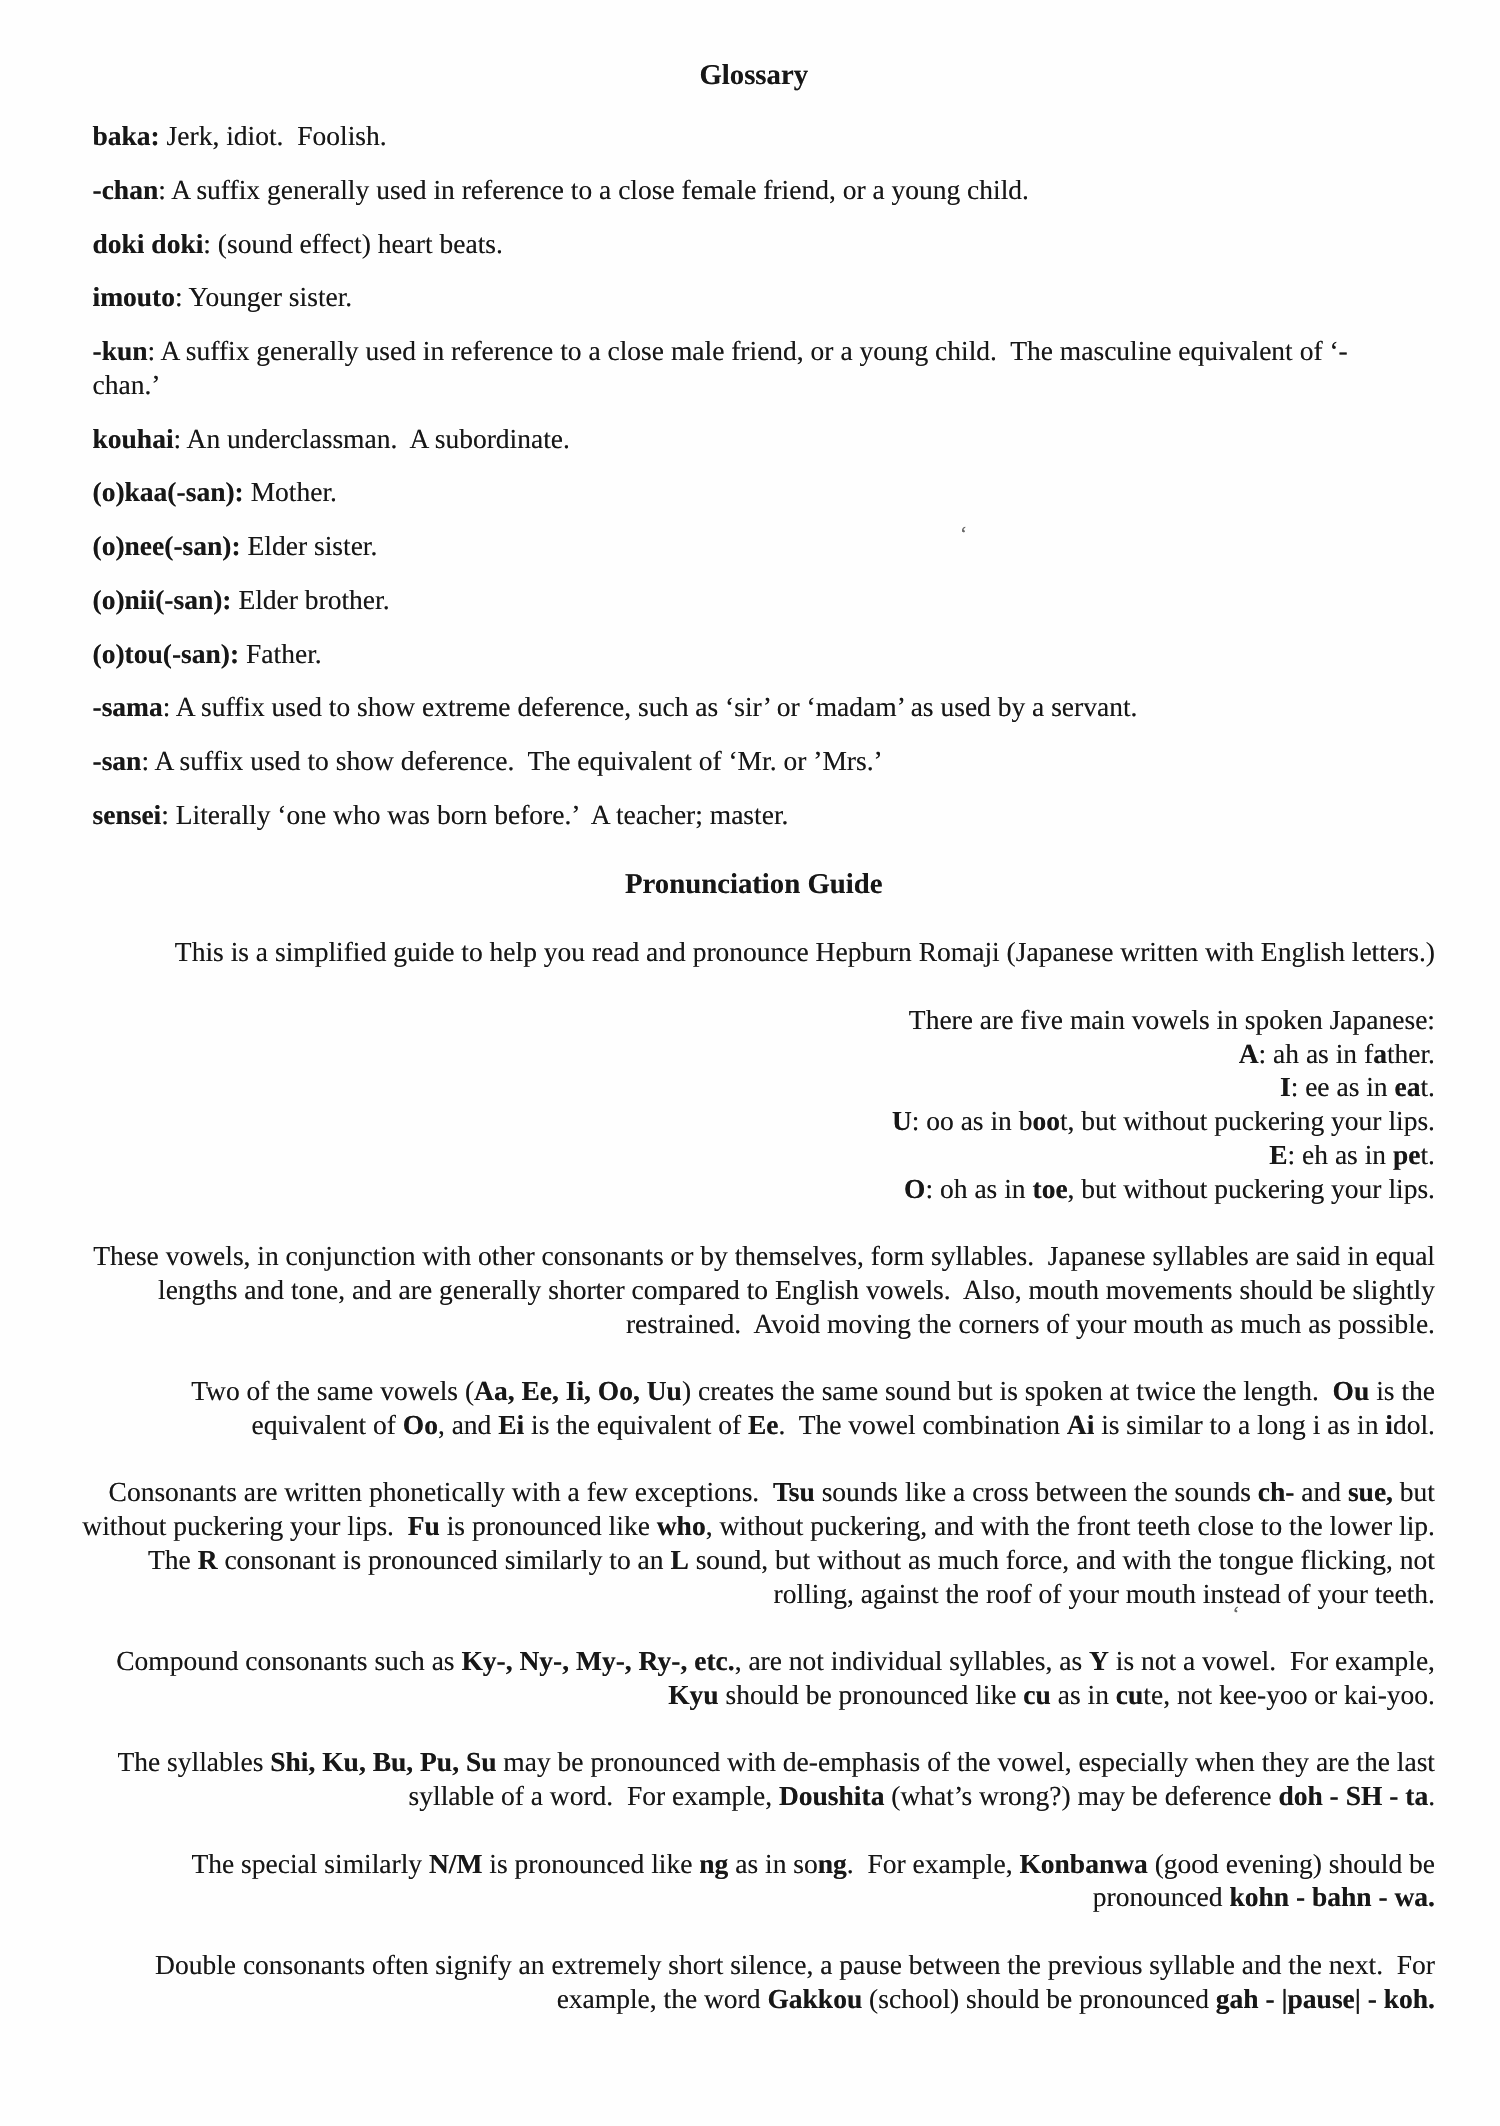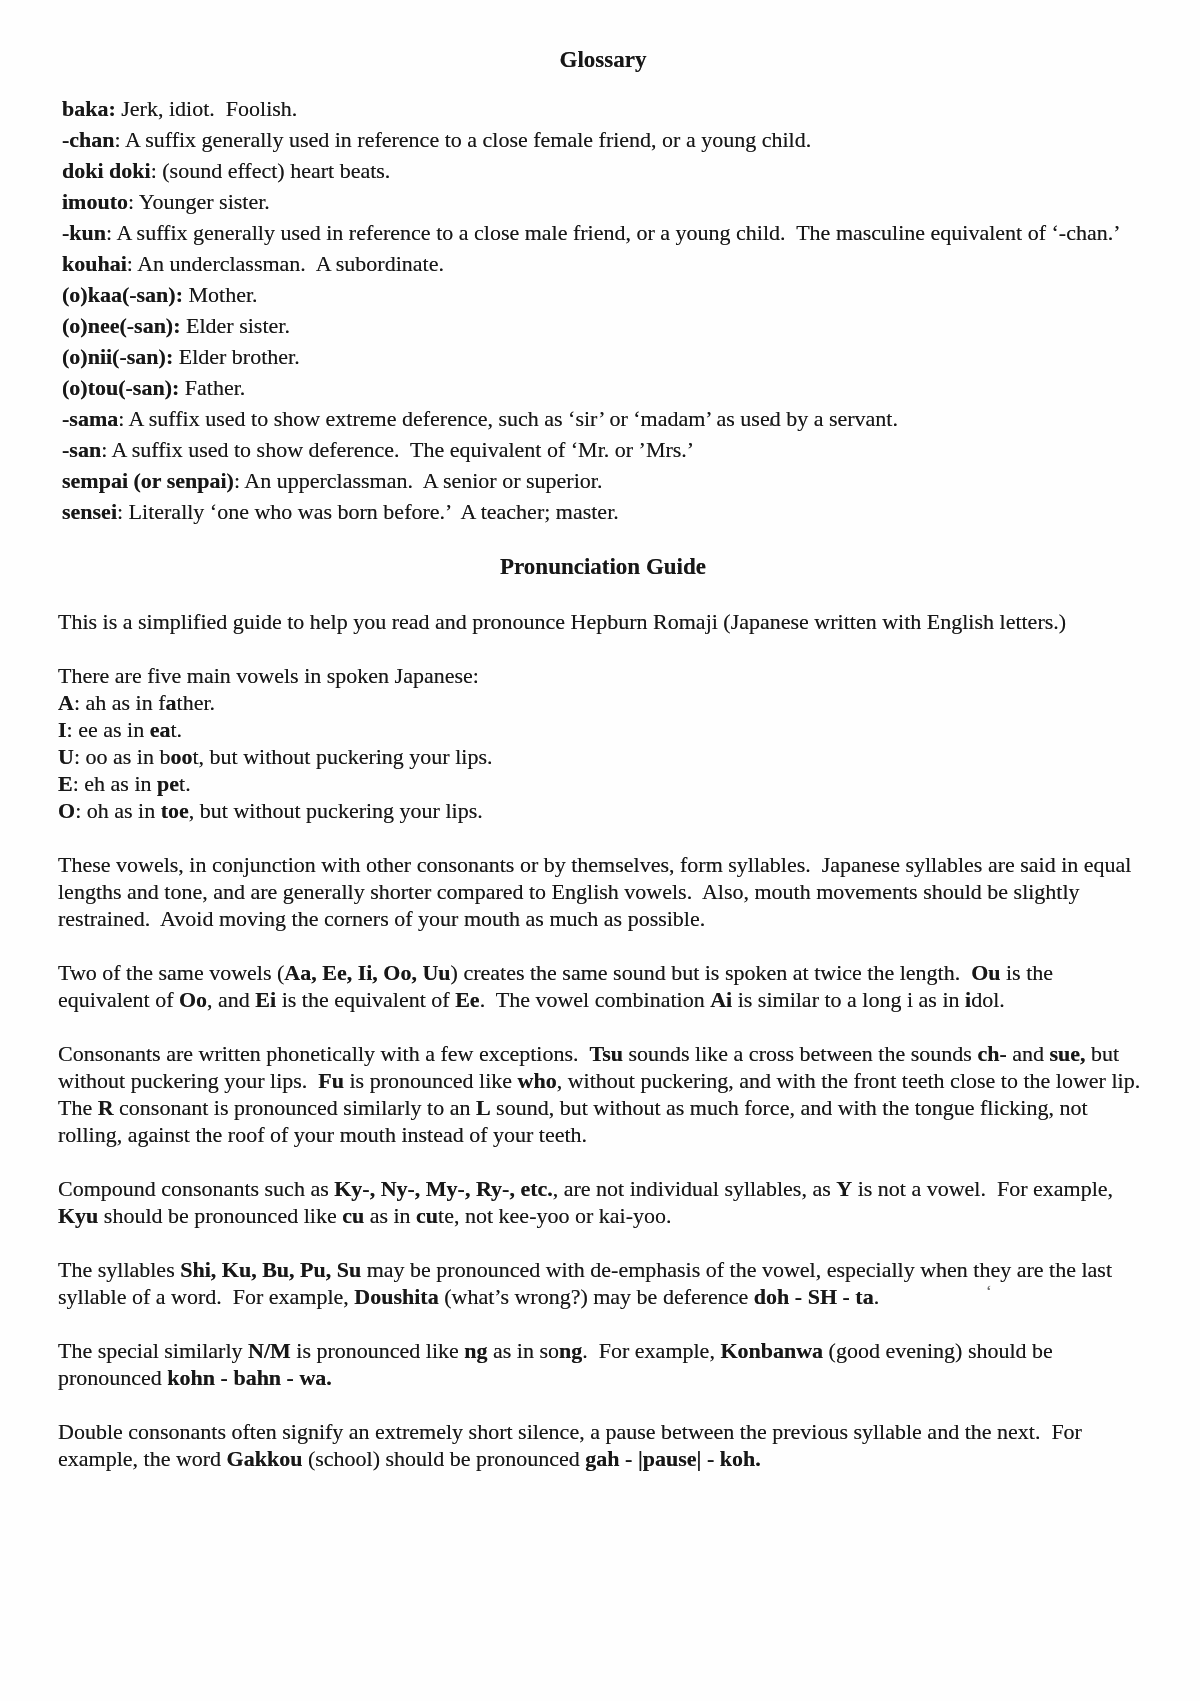--- a/index.html
+++ b/index.html
@@ -26,32 +26,33 @@
     font-size: 23px;
     line-height: 28px;
     font-weight: bold;
     text-align: center;
     margin: 0 0 21px 0;
   }
   .doc-heading.second {
     margin: 28px 0 27px 0;
   }
   .glossary .line {
-    margin: 4px;
+    margin: 16px;
     white-space: pre-wrap;
   }
   .blocks .block {
     margin-top: 27px;
   }
   .blocks .block:first-child {
     margin-top: 0;
   }
   .blocks .line {
     margin: 0;
     white-space: pre-wrap;
+    text-align: right;
   }
   b { font-weight: bold; }
   .scan-artifact {
     position: absolute;
     color: #444;
     font-size: 17px;
     opacity: 0.8;
     pointer-events: none;
   }
 </style>
@@ -69,21 +70,20 @@
         <p class="line"><b>doki doki</b><span>: (sound effect) heart beats.</span></p>
         <p class="line"><b>imouto</b><span>: Younger sister.</span></p>
         <p class="line"><b>-kun</b><span>: A suffix generally used in reference to a close male friend, or a young child.  The masculine equivalent of ‘-chan.’</span></p>
         <p class="line"><b>kouhai</b><span>: An underclassman.  A subordinate.</span></p>
         <p class="line"><b>(o)kaa(-san):</b><span> Mother.</span></p>
         <p class="line"><b>(o)nee(-san):</b><span> Elder sister.</span></p>
         <p class="line"><b>(o)nii(-san):</b><span> Elder brother.</span></p>
         <p class="line"><b>(o)tou(-san):</b><span> Father.</span></p>
         <p class="line"><b>-sama</b><span>: A suffix used to show extreme deference, such as ‘sir’ or ‘madam’ as used by a servant.</span></p>
         <p class="line"><b>-san</b><span>: A suffix used to show deference.  The equivalent of ‘Mr. or ’Mrs.’</span></p>
-        <p class="line"><b>sempai (or senpai)</b><span>: An upperclassman.  A senior or superior.</span></p>
         <p class="line"><b>sensei</b><span>: Literally ‘one who was born before.’  A teacher; master.</span></p>
       </div>
 
     <h1 class="doc-heading second">Pronunciation Guide</h1>
 
     <div class="blocks">
         <div class="block">
           <p class="line"><span>This is a simplified guide to help you read and pronounce Hepburn Romaji (Japanese written with English letters.)</span></p>
         </div>
         <div class="block">

